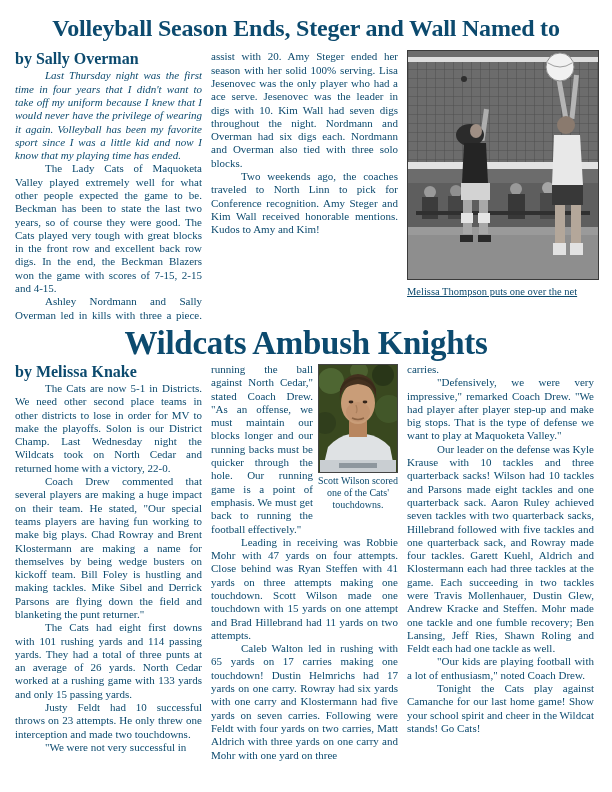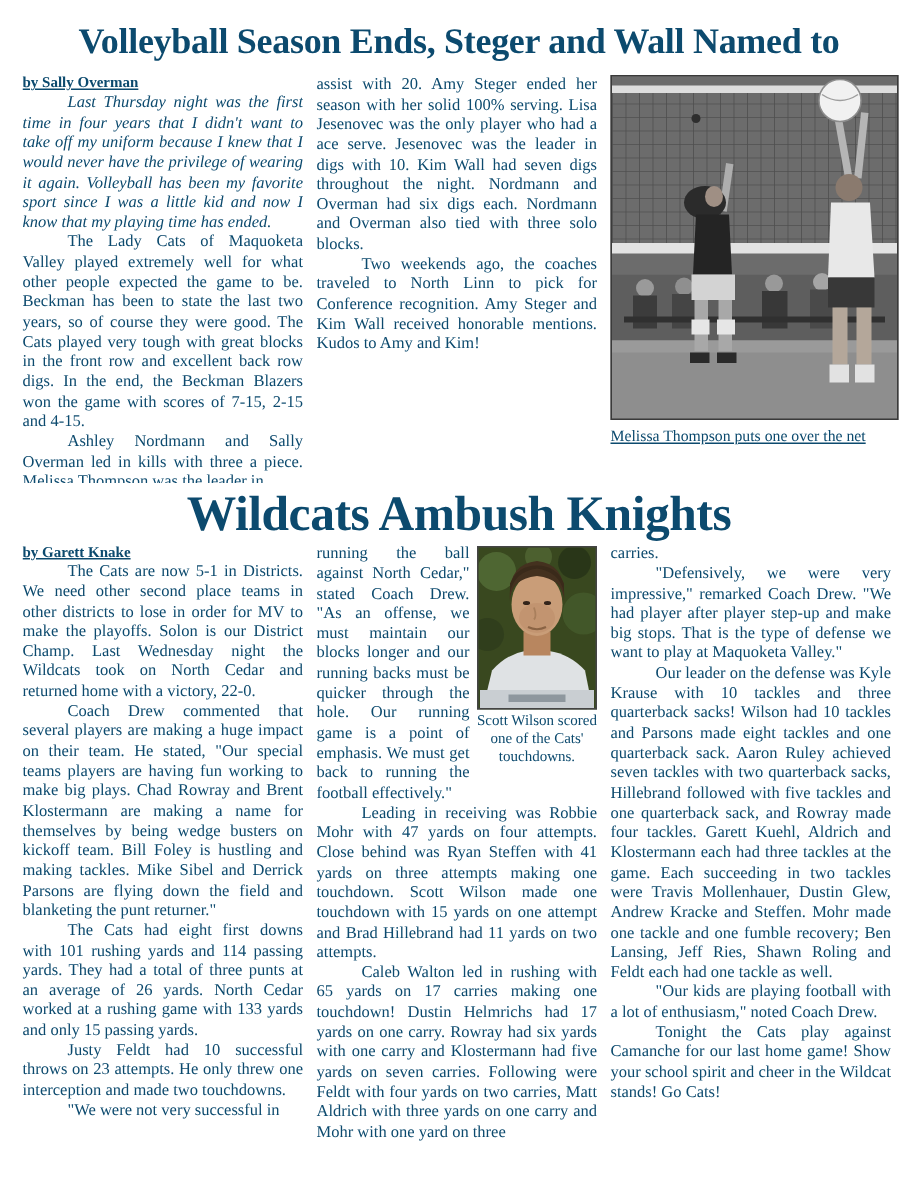--- a/index.html
+++ b/index.html
@@ -9,21 +9,21 @@
     box-sizing:border-box;position:relative;
   }
   .headline1{margin:14px 8px 8px;text-align:center;font-weight:bold;line-height:1.18;}
   .headline1 .hl{display:block;font-size:24px;white-space:nowrap;letter-spacing:-0.2px;}
   .headline2{margin:4px 8px 2px;text-align:center;font-weight:bold;font-size:33px;
     letter-spacing:-0.3px;line-height:1.05;}
   .cols{display:flex;gap:9px;padding:0 15px;box-sizing:border-box;}
   .col{width:187px;flex:0 0 187px;overflow:hidden;}
   .a1cols{height:272px;}
   .a2cols{height:398px;}
-  .byline{font-weight:bold;font-size:10px;margin:0 0 1px;text-indent:0;text-decoration:underline;}
+  .byline{font-weight:bold;font-size:16px;margin:0 0 1px;text-indent:0;}
   p.body{font-size:11px;line-height:13.3px;text-align:justify;margin:0;text-indent:30px;}
   p.noindent{text-indent:0;}
   .italic{font-style:italic;}
   .photocol{width:192px;flex:0 0 192px;}
   .vphoto{width:190px;height:228px;border:1px solid #3a3a3a;overflow:hidden;background:#777;}
   .caption{font-size:10.5px;margin:6px 0 0;line-height:12px;text-decoration:underline;}
   .inset{float:right;width:80px;margin:1px 0 3px 5px;}
   .inset .pframe{width:78px;height:107px;border:1px solid #444;overflow:hidden;background:#3a4a26;}
   .caption2{font-size:10px;line-height:12px;margin:2px 0 0;text-indent:0;text-align:center;}
 </style>
@@ -108,21 +108,21 @@
         <p class="caption">Melissa Thompson puts one over the net</p>
       </div>
     </div>
   </section>
 
   <section>
     <h1 class="headline2">Wildcats Ambush Knights</h1>
 
     <div class="cols a2cols">
       <div class="col">
-        <p class="byline">by Garett Knake</p>
+        <p class="byline">by Melissa Knake</p>
         <p class="body">The Cats are now 5-1 in Districts.  We need other second place teams in other districts to lose in order for MV to make the playoffs.  Solon is our District Champ.   Last Wednesday night the Wildcats took on North Cedar and returned home with a victory, 22-0.</p>
         <p class="body">Coach Drew commented that several players are making a huge impact on their team. He stated, "Our special teams players are having fun working to make big plays. Chad Rowray and Brent Klostermann are making a name for themselves by being wedge busters on kickoff team. Bill Foley is hustling and making tackles. Mike Sibel and Derrick Parsons are flying down the field and blanketing the punt returner."</p>
         <p class="body">The Cats had eight first downs with 101 rushing yards and 114 passing yards.  They had a total of three punts at an average of 26 yards.  North Cedar worked at a rushing game with 133 yards and only 15 passing yards.</p>
         <p class="body">Justy Feldt had 10 successful throws on 23 attempts.  He only threw one interception and made two touchdowns.</p>
         <p class="body">"We were not very successful in</p>
       </div>
 
       <div class="col">
         <div class="inset">
           <div class="pframe">

